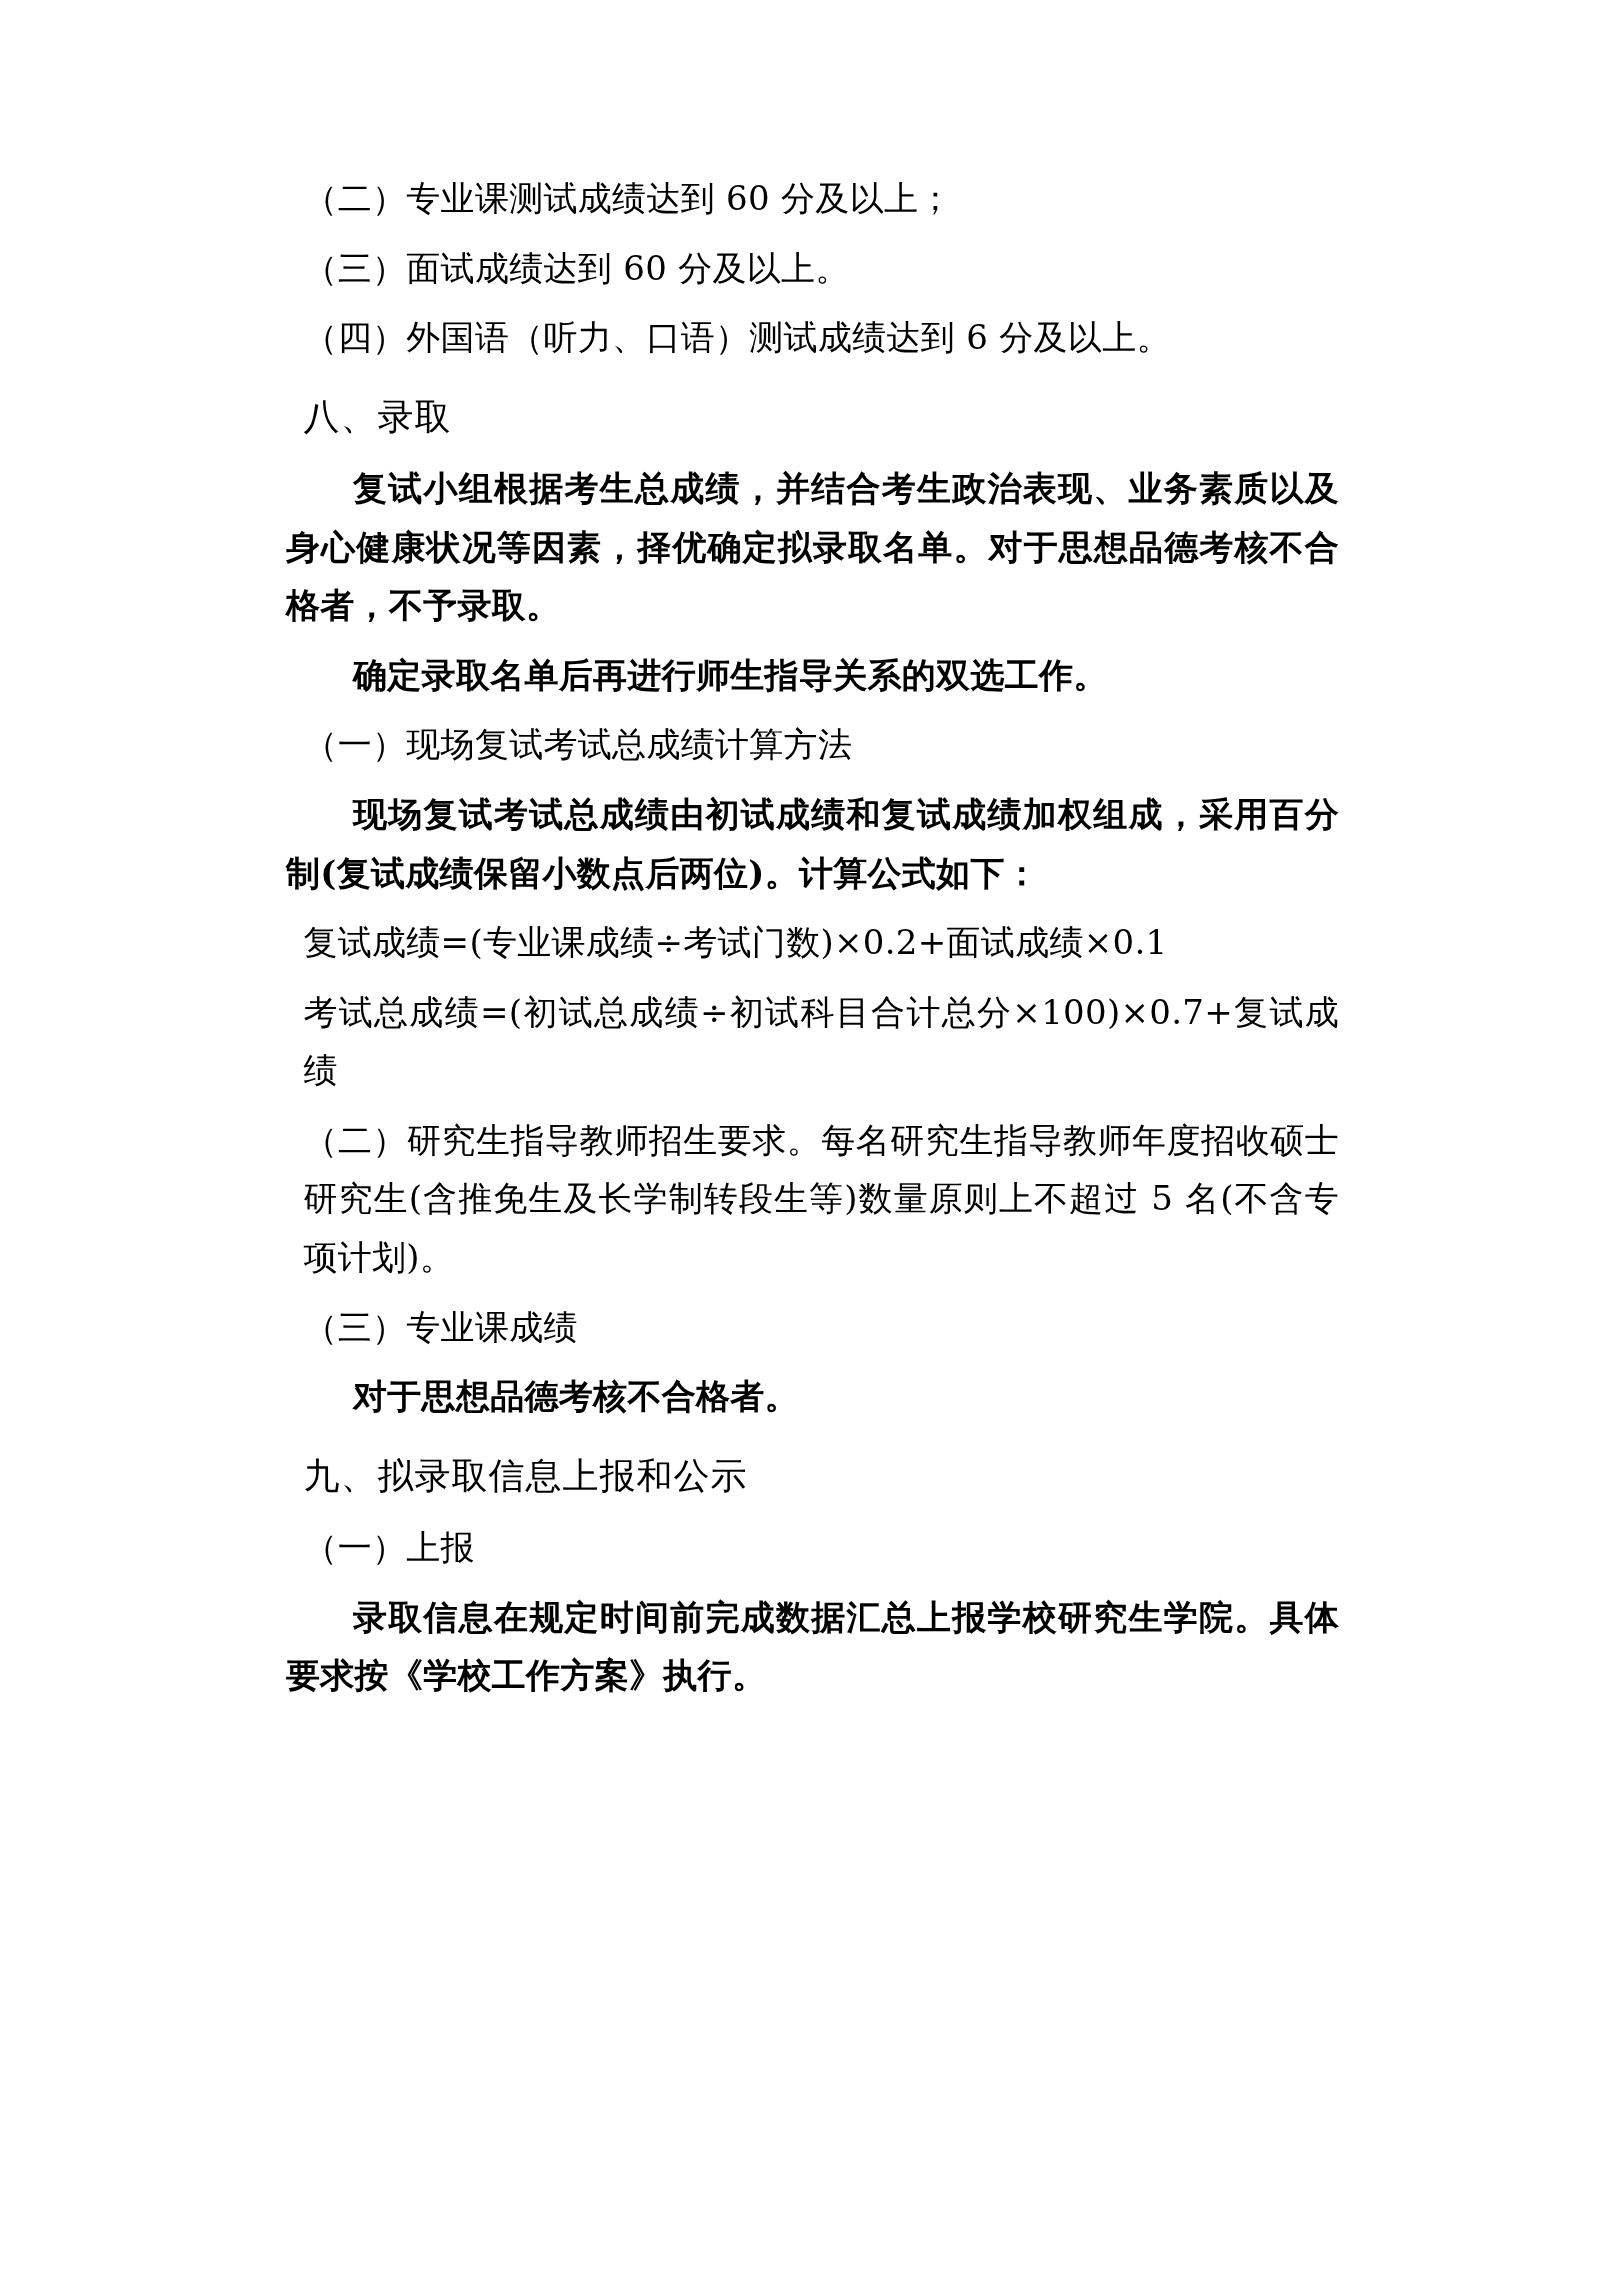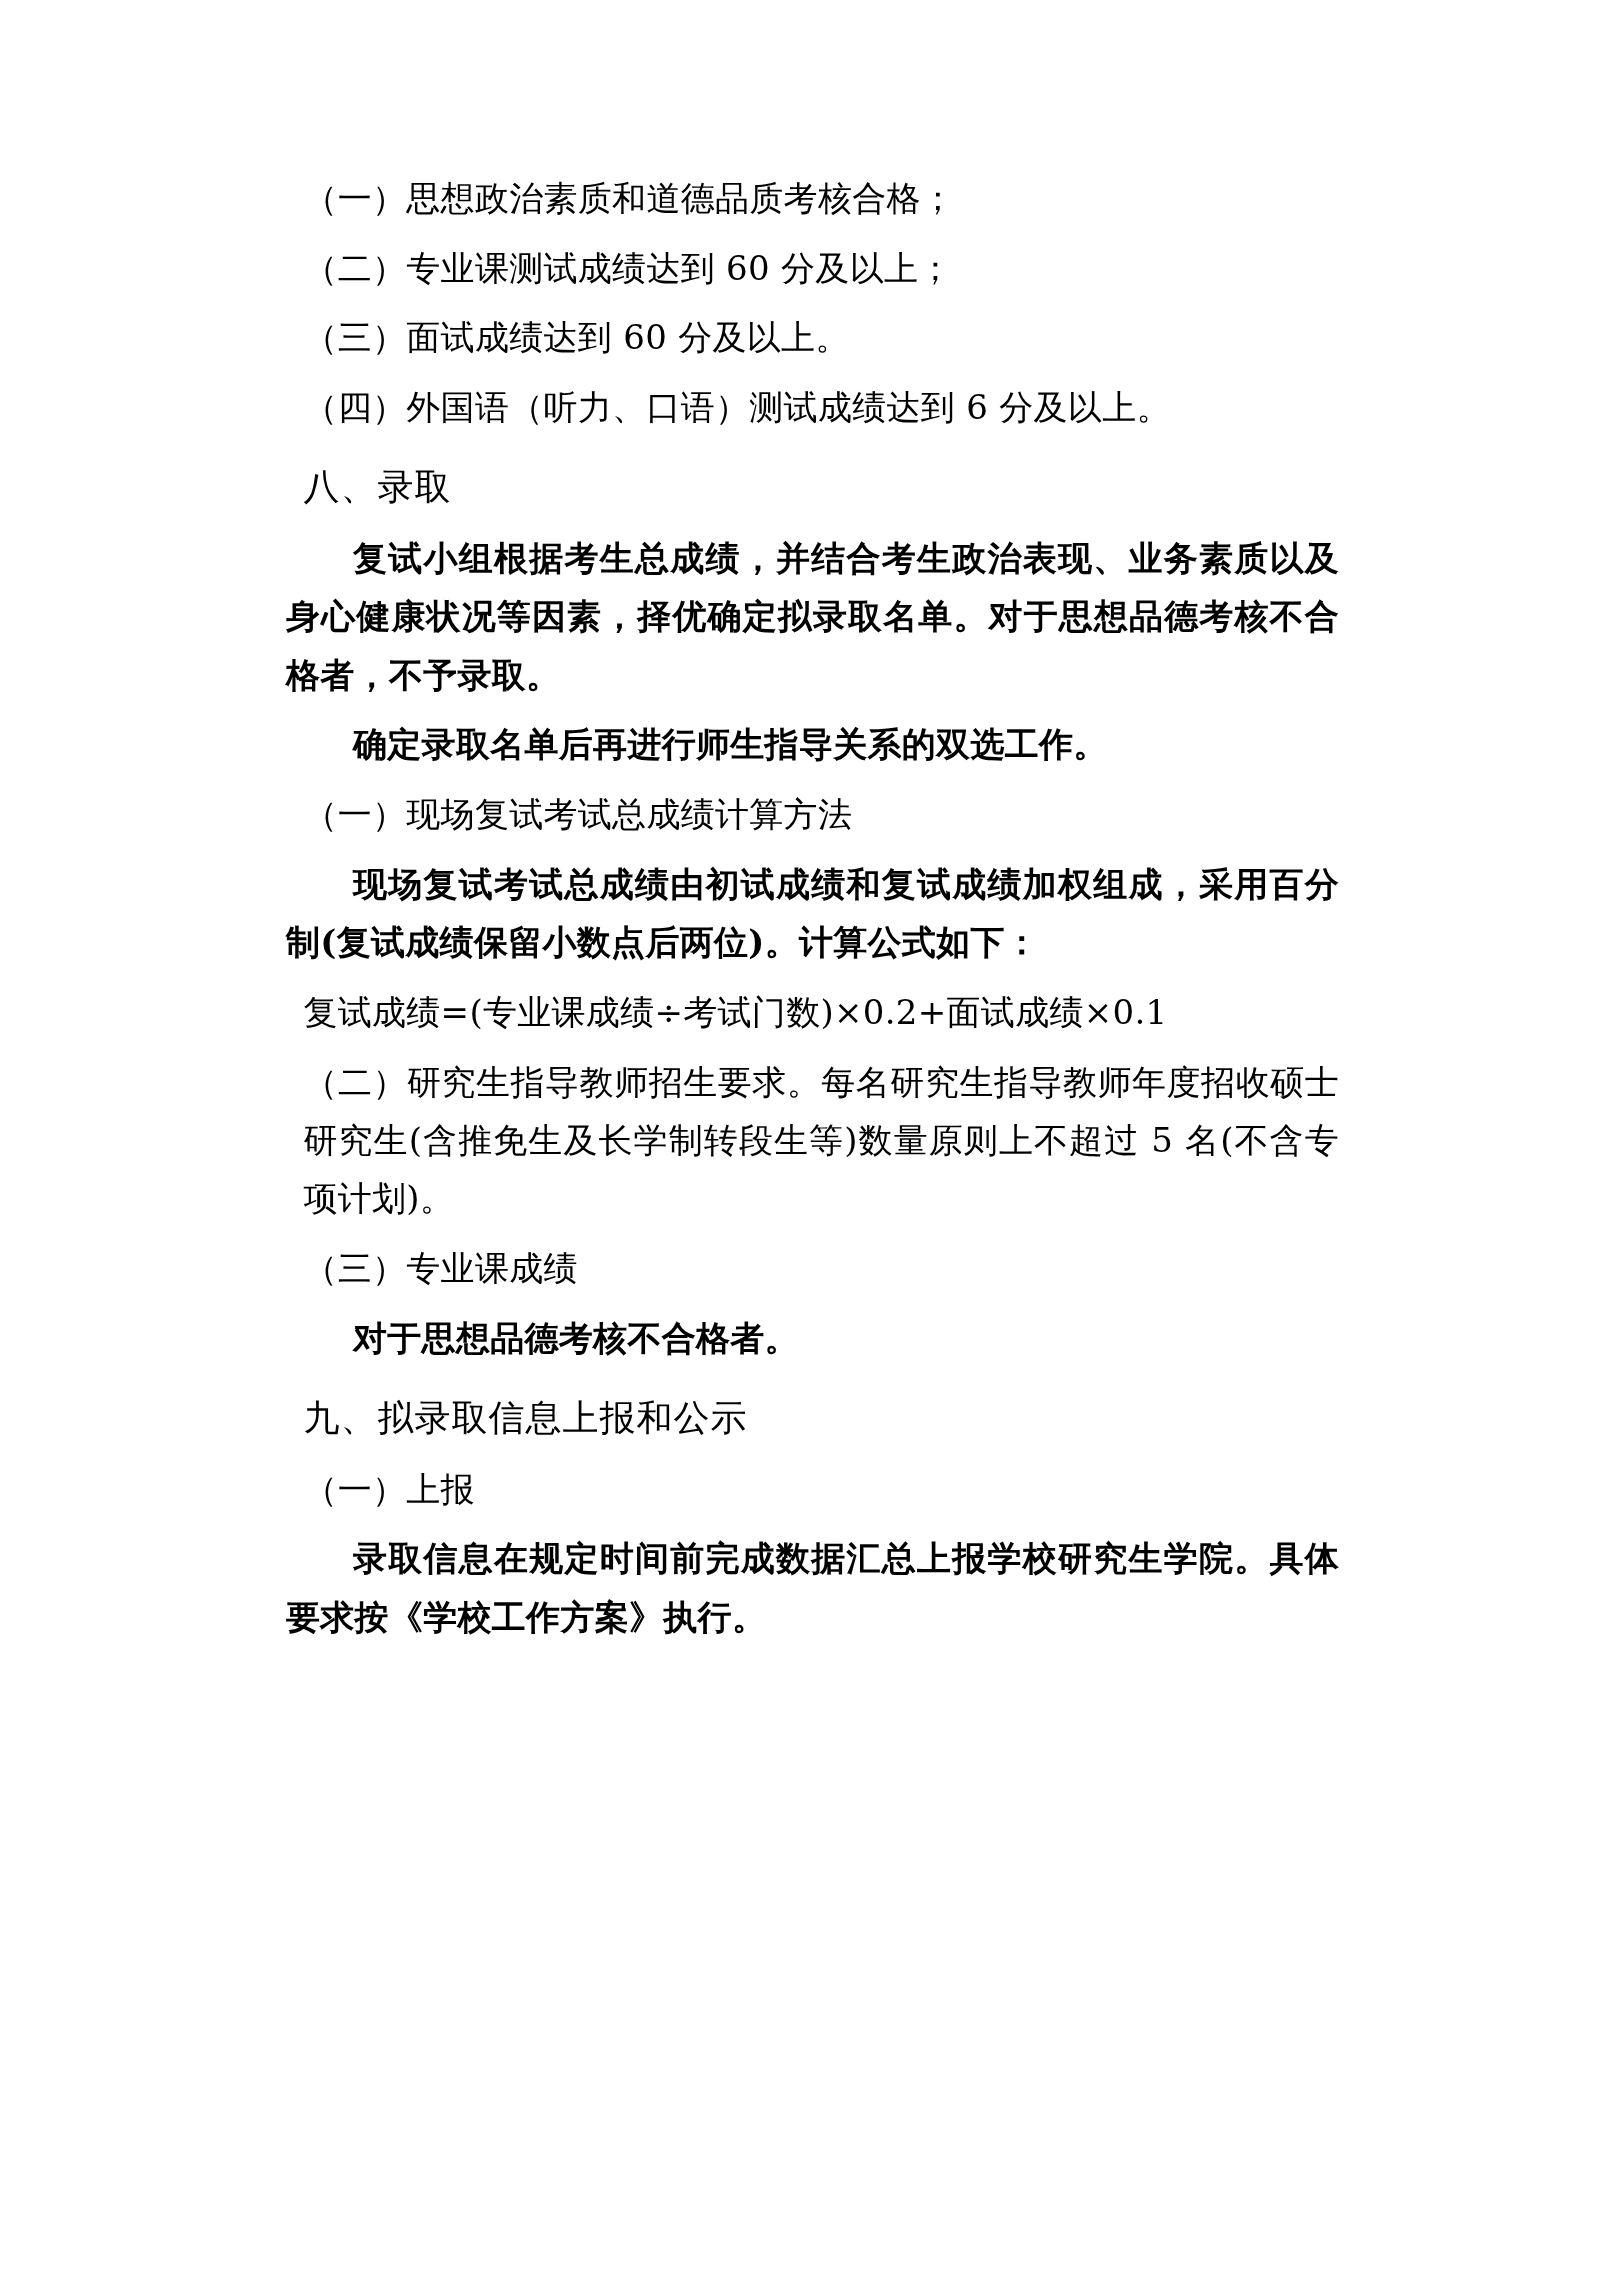--- a/index.html
+++ b/index.html
@@ -52,32 +52,32 @@
     padding-left: 17.4px;
     line-height: 1.6;
   }
 </style>
 </head>
 <body>
 
 <div class="page">
   <div class="doc-body">
 
-    <p class="para indent">（一）思想政治素质和道德品质考核合格；</p>
     <p class="para indent">（二）专业课测试成绩达到 60 分及以上；</p>
     <p class="para indent">（三）面试成绩达到 60 分及以上。</p>
     <p class="para indent">（四）外国语（听力、口语）测试成绩达到 6 分及以上。</p>
 
     <h2 class="heading">八、录取</h2>
 
     <p class="para indent2">复试小组根据考生总成绩，并结合考生政治表现、业务素质以及身心健康状况等因素，择优确定拟录取名单。对于思想品德考核不合格者，不予录取。</p>
     <p class="para indent2">确定录取名单后再进行师生指导关系的双选工作。</p>
     <p class="para indent">（一）现场复试考试总成绩计算方法</p>
     <p class="para indent2">现场复试考试总成绩由初试成绩和复试成绩加权组成，采用百分制(复试成绩保留小数点后两位)。计算公式如下：</p>
     <p class="para indent">复试成绩=(专业课成绩÷考试门数)×0.2+面试成绩×0.1</p>
+    <p class="para indent">考试总成绩=(初试总成绩÷初试科目合计总分×100)×0.7+复试成绩</p>
     <p class="para indent">（二）研究生指导教师招生要求。每名研究生指导教师年度招收硕士研究生(含推免生及长学制转段生等)数量原则上不超过 5 名(不含专项计划)。</p>
     <p class="para indent">（三）专业课成绩</p>
     <p class="para indent2">对于思想品德考核不合格者。</p>
 
     <h2 class="heading">九、拟录取信息上报和公示</h2>
 
     <p class="para indent">（一）上报</p>
     <p class="para indent2">录取信息在规定时间前完成数据汇总上报学校研究生学院。具体要求按《学校工作方案》执行。</p>
 
   </div>

